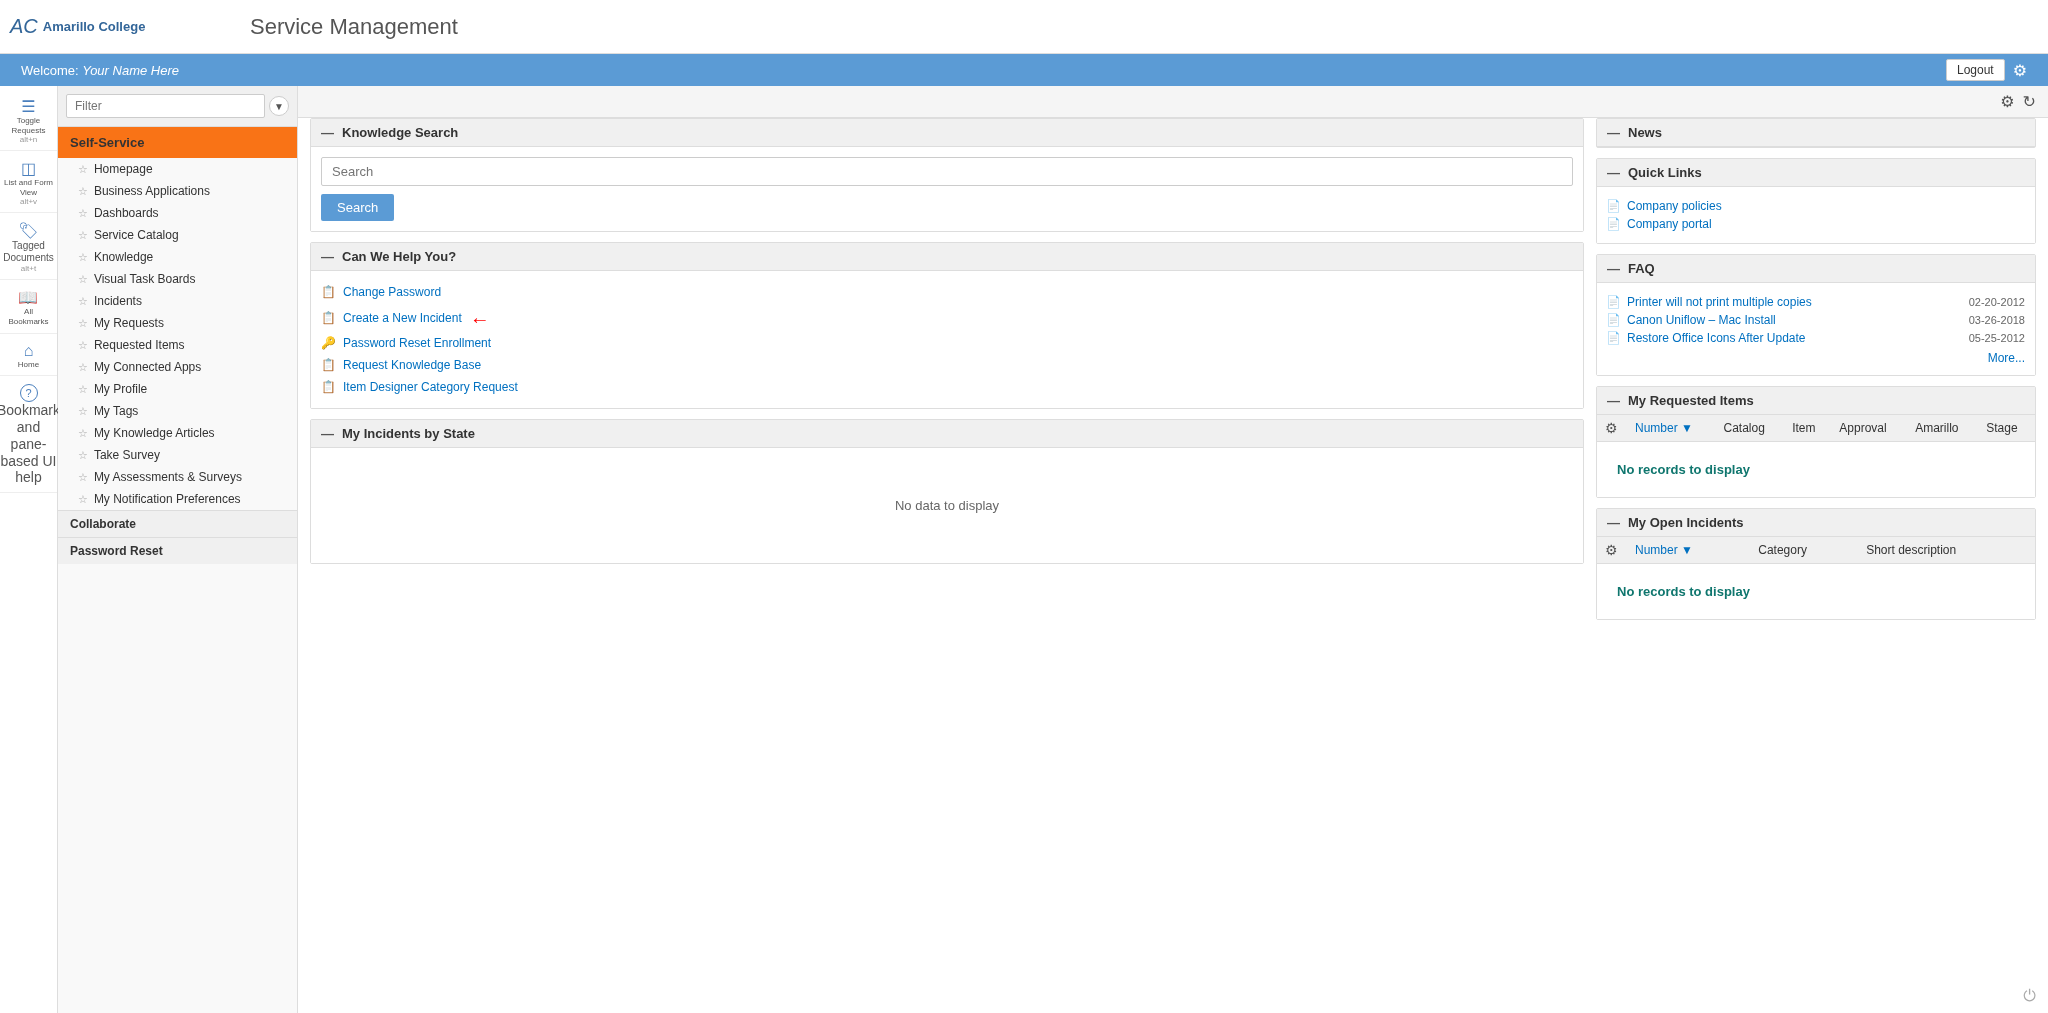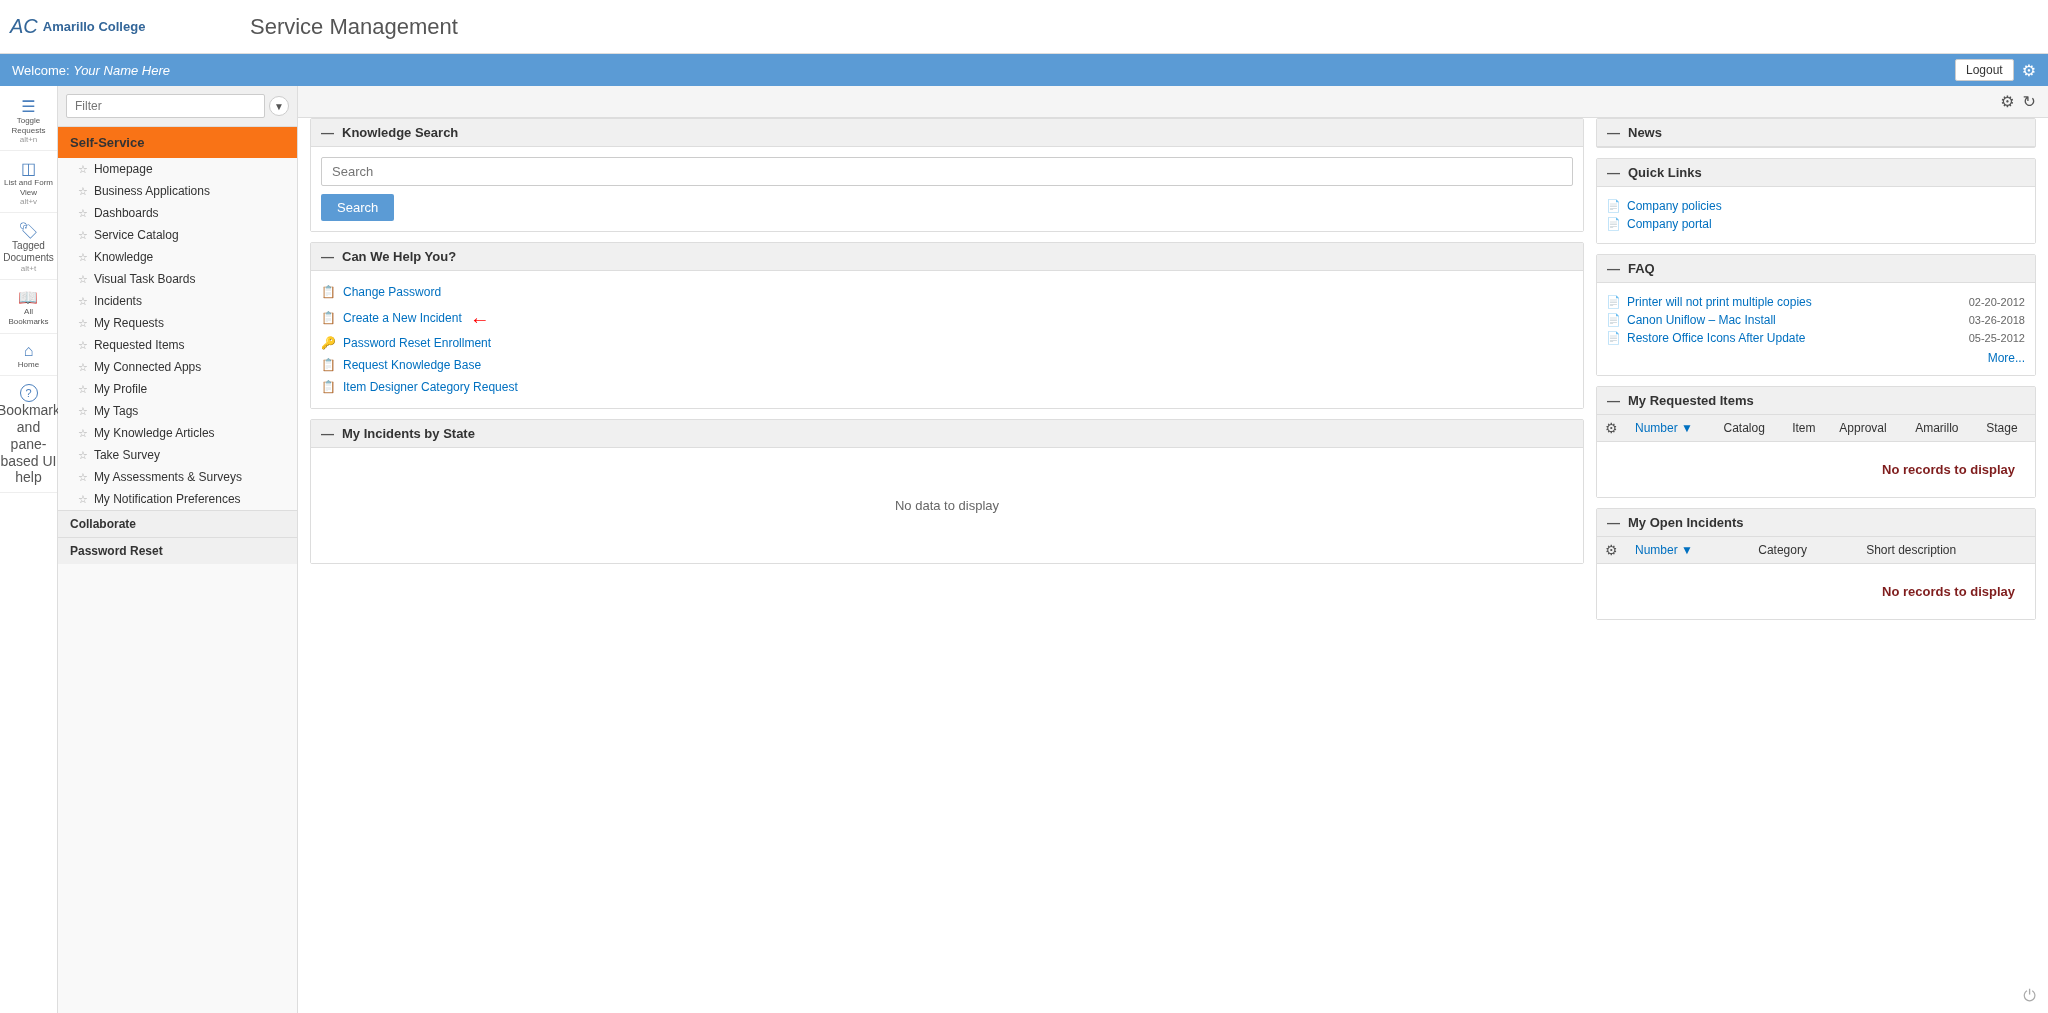--- a/index.html
+++ b/index.html
@@ -32,21 +32,21 @@
     }
 
     
     .welcome-bar {
       display: flex;
       align-items: center;
       justify-content: space-between;
       background: #5b9bd5;
       color: #fff;
       height: 32px;
-      padding: 0 12px;
+      padding: 0 21px;
       font-size: 13px;
     }
     .logout-btn {
       background: #fff;
       color: #333;
       border: 1px solid #ccc;
       padding: 3px 10px;
       cursor: pointer;
       font-size: 12px;
       border-radius: 2px;
@@ -385,22 +385,22 @@
     .data-table th.sortable {
       color: #0070c0;
       cursor: pointer;
     }
     .table-gear {
       color: #555;
       font-size: 14px;
       cursor: pointer;
     }
     .no-records {
-      text-align: right;
-      color: #7f1d1d;
+      text-align: left;
+      color: #0f766e;
       font-size: 13px;
       font-weight: bold;
       padding: 20px;
     }
 
     .incidents-panel {
       min-height: 120px;
     }
 
     

